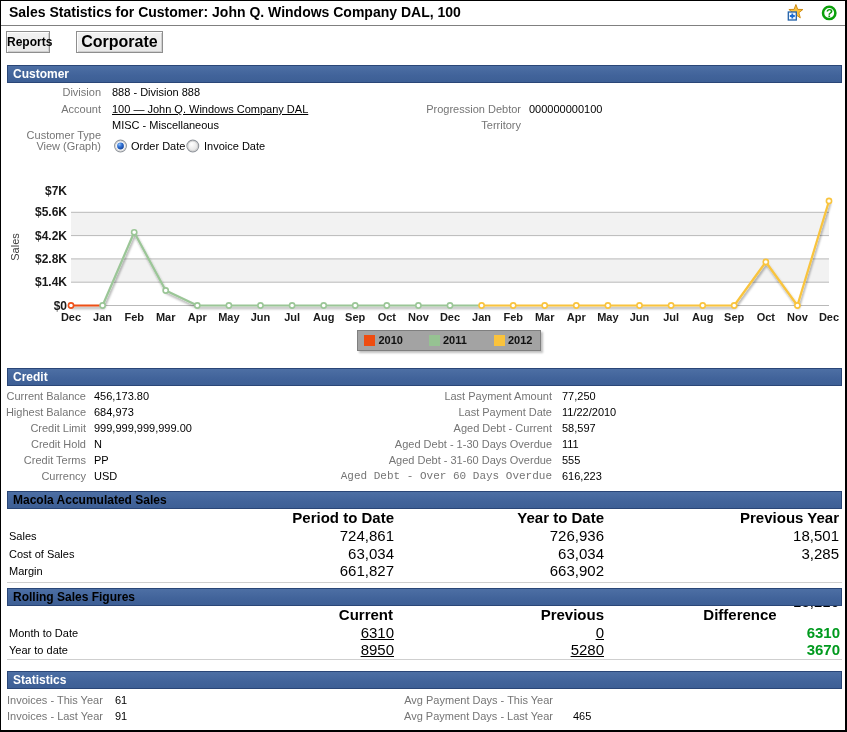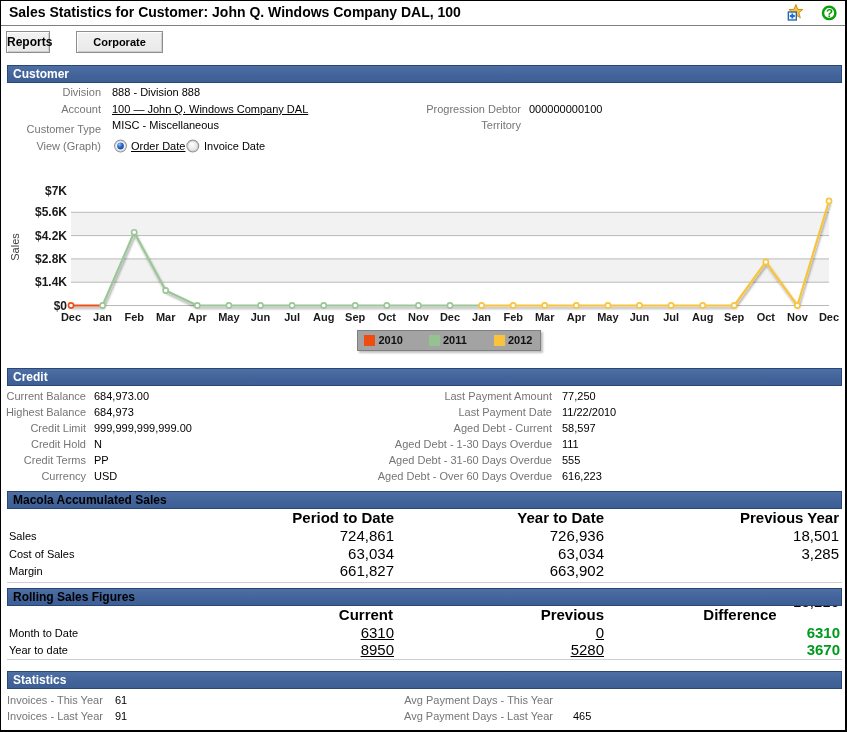--- a/index.html
+++ b/index.html
@@ -18,30 +18,30 @@
 
 <svg class="abs" style="left:780px;top:0px;" width="64" height="24" viewBox="0 0 64 24">
   <polygon points="14.9,3.5 16.7,8.4 21.9,8.5 17.8,11.7 19.3,16.8 14.9,13.8 10.5,16.8 12.0,11.7 7.9,8.5 13.1,8.4" fill="#fdc23c" stroke="#cf8d15" stroke-width="1" stroke-linejoin="round"></polygon>
   <rect x="7.3" y="11" width="8" height="8" fill="#f4f9fe" stroke="#2160a8" stroke-width="1.3"></rect>
   <path d="M11.3 12.5v5M8.8 15h5" stroke="#1c6bd0" stroke-width="1.8"></path>
   <circle cx="48.2" cy="11.9" r="6.2" fill="#fff" stroke="#0aa00a" stroke-width="2.5"></circle>
   <text x="48.4" y="16" font-size="11.5" font-weight="bold" fill="#089808" text-anchor="middle" font-family="Liberation Sans">?</text>
 </svg>
 
 <div class="abs" style="left:5px;top:30px;width:44px;height:22px;background:linear-gradient(180deg,#f2f2f2,#e9e9e9);border:1px solid #8e8e8e;box-shadow:inset 1px 1px 0 #fdfdfd, inset -1px -1px 0 #cfcfcf;box-sizing:border-box;text-align:center;font-size:12px;font-weight:bold;line-height:20px;">Reports</div>
-<div class="abs" style="left:75px;top:30px;width:87px;height:22px;background:linear-gradient(180deg,#f2f2f2,#e9e9e9);border:1px solid #8e8e8e;box-shadow:inset 1px 1px 0 #fdfdfd, inset -1px -1px 0 #cfcfcf;box-sizing:border-box;text-align:center;font-size:11px;font-weight:bold;line-height:20px;">Corporate</div>
+<div class="abs" style="left:75px;top:30px;width:87px;height:22px;background:linear-gradient(180deg,#f2f2f2,#e9e9e9);border:1px solid #8e8e8e;box-shadow:inset 1px 1px 0 #fdfdfd, inset -1px -1px 0 #cfcfcf;box-sizing:border-box;text-align:center;font-size:16px;font-weight:bold;line-height:20px;">Corporate</div>
 
 <div class="bar" style="top:64px;">Customer</div>
 <div class="lbl" style="left:0;width:100px;top:84px;">Division</div>
 <div class="val" style="left:111px;top:84px;">888 - Division 888</div>
 <div class="lbl" style="left:0;width:100px;top:101px;">Account</div>
 <div class="val" style="left:111px;top:101px;"><a class="lnk">100 — John Q. Windows Company DAL</a></div>
 <div class="lbl" style="left:320px;width:200px;top:101px;">Progression Debtor</div>
 <div class="val" style="left:528px;top:101px;">000000000100</div>
-<div class="lbl" style="left:0;width:100px;top:121px;">Customer Type</div>
+<div class="lbl" style="left:0;width:100px;top:127px;">Customer Type</div>
 <div class="val" style="left:111px;top:117px;">MISC - Miscellaneous</div>
 <div class="lbl" style="left:320px;width:200px;top:117px;">Territory</div>
 <div class="lbl" style="left:0;width:100px;top:138px;">View (Graph)</div>
 <svg class="abs" style="left:113px;top:138px;" width="180" height="14" viewBox="0 0 180 14">
   <defs>
     <radialGradient id="rg1" cx="35%" cy="28%" r="80%">
         <stop offset="0%" stop-color="#8fc0f5"></stop>
         <stop offset="45%" stop-color="#2f6fd4"></stop>
         <stop offset="100%" stop-color="#123f92"></stop>
       </radialGradient>
@@ -49,21 +49,21 @@
         <stop offset="0%" stop-color="#ffffff"></stop>
         <stop offset="100%" stop-color="#d8d8d8"></stop>
       </radialGradient>
   </defs>
   <circle cx="6.5" cy="7" r="5.9" fill="#fff" stroke="#8f949b" stroke-width="1.1"></circle>
   <circle cx="6.5" cy="7" r="4.9" fill="none" stroke="#d5d5d5" stroke-width="0.9"></circle>
   <circle cx="6.5" cy="7" r="3.4" fill="url(#rg1)"></circle>
   <circle cx="78.8" cy="7" r="5.9" fill="url(#rg2)" stroke="#8f949b" stroke-width="1.1"></circle>
   <circle cx="78.8" cy="7" r="4.9" fill="none" stroke="#cfcfcf" stroke-width="0.9"></circle>
 </svg>
-<div class="val" style="left:130px;top:138px;text-decoration:underline;">Order Date</div>
+<div class="val" style="left:130px;top:138px;">Order Date</div>
 <div class="val" style="left:203px;top:138px;">Invoice Date</div>
 
 <svg class="abs" style="left:0;top:170px;" width="847" height="190" viewBox="0 0 847 190">
   <defs>
     <filter id="sh" x="-20%" y="-20%" width="140%" height="160%">
       <feDropShadow dx="1" dy="2.3" stdDeviation="1.2" flood-color="#000" flood-opacity="0.35"></feDropShadow>
     </filter>
   </defs>
   <rect x="70" y="41.3" width="758" height="23.3" fill="#f2f2f2"></rect>
   <rect x="70" y="87.9" width="758" height="23.3" fill="#f2f2f2"></rect>
@@ -152,42 +152,42 @@
   <div class="abs" style="left:6px;top:4px;width:11px;height:11px;background:#ee4c10;"></div>
   <div class="abs" style="left:20.5px;top:3px;">2010</div>
   <div class="abs" style="left:71px;top:4px;width:11px;height:11px;background:#96c292;"></div>
   <div class="abs" style="left:85px;top:3px;">2011</div>
   <div class="abs" style="left:136px;top:4px;width:11px;height:11px;background:#fac33c;"></div>
   <div class="abs" style="left:150px;top:3px;">2012</div>
 </div>
 
 <div class="bar" style="top:367px;">Credit</div>
 <div class="lbl" style="left:0;width:85px;top:388px;">Current Balance</div>
-<div class="val" style="left:93px;top:388px;">684,973.00</div>
+<div class="val" style="left:93px;top:388px;">456,173.80</div>
 <div class="lbl" style="left:0;width:85px;top:404px;">Highest Balance</div>
 <div class="val" style="left:93px;top:404px;">684,973</div>
 <div class="lbl" style="left:0;width:85px;top:420px;">Credit Limit</div>
 <div class="val" style="left:93px;top:420px;">999,999,999,999.00</div>
 <div class="lbl" style="left:0;width:85px;top:436px;">Credit Hold</div>
 <div class="val" style="left:93px;top:436px;">N</div>
 <div class="lbl" style="left:0;width:85px;top:452px;">Credit Terms</div>
 <div class="val" style="left:93px;top:452px;">PP</div>
 <div class="lbl" style="left:0;width:85px;top:468px;">Currency</div>
 <div class="val" style="left:93px;top:468px;">USD</div>
 <div class="lbl" style="left:301px;width:250px;top:388px;">Last Payment Amount</div>
 <div class="val" style="left:561px;top:388px;">77,250</div>
 <div class="lbl" style="left:301px;width:250px;top:404px;">Last Payment Date</div>
 <div class="val" style="left:561px;top:404px;">11/22/2010</div>
 <div class="lbl" style="left:301px;width:250px;top:420px;">Aged Debt - Current</div>
 <div class="val" style="left:561px;top:420px;">58,597</div>
 <div class="lbl" style="left:301px;width:250px;top:436px;">Aged Debt - 1-30 Days Overdue</div>
 <div class="val" style="left:561px;top:436px;">111</div>
 <div class="lbl" style="left:301px;width:250px;top:452px;">Aged Debt - 31-60 Days Overdue</div>
 <div class="val" style="left:561px;top:452px;">555</div>
-<div class="lbl" style="left:301px;width:250px;top:468px;">Aged Debt - Over 60 Days Overdue</div>
+<div class="lbl" style="left:301px;width:250px;top:468px;font-family:Liberation Mono, monospace;">Aged Debt - Over 60 Days Overdue</div>
 <div class="val" style="left:561px;top:468px;">616,223</div>
 
 <div class="bar" style="top:490px;color:#000;">Macola Accumulated Sales</div>
 <div class="valr bold" style="left:193px;width:200px;top:510px;">Period to Date</div>
 <div class="valr bold" style="left:403px;width:200px;top:510px;">Year to Date</div>
 <div class="valr bold" style="left:638px;width:200px;top:510px;">Previous Year</div>
 <div class="val" style="left:8px;top:528px;">Sales</div>
 <div class="valr" style="left:193px;width:200px;top:528px;">724,861</div>
 <div class="valr" style="left:403px;width:200px;top:528px;">726,936</div>
 <div class="valr" style="left:638px;width:200px;top:528px;">18,501</div>

